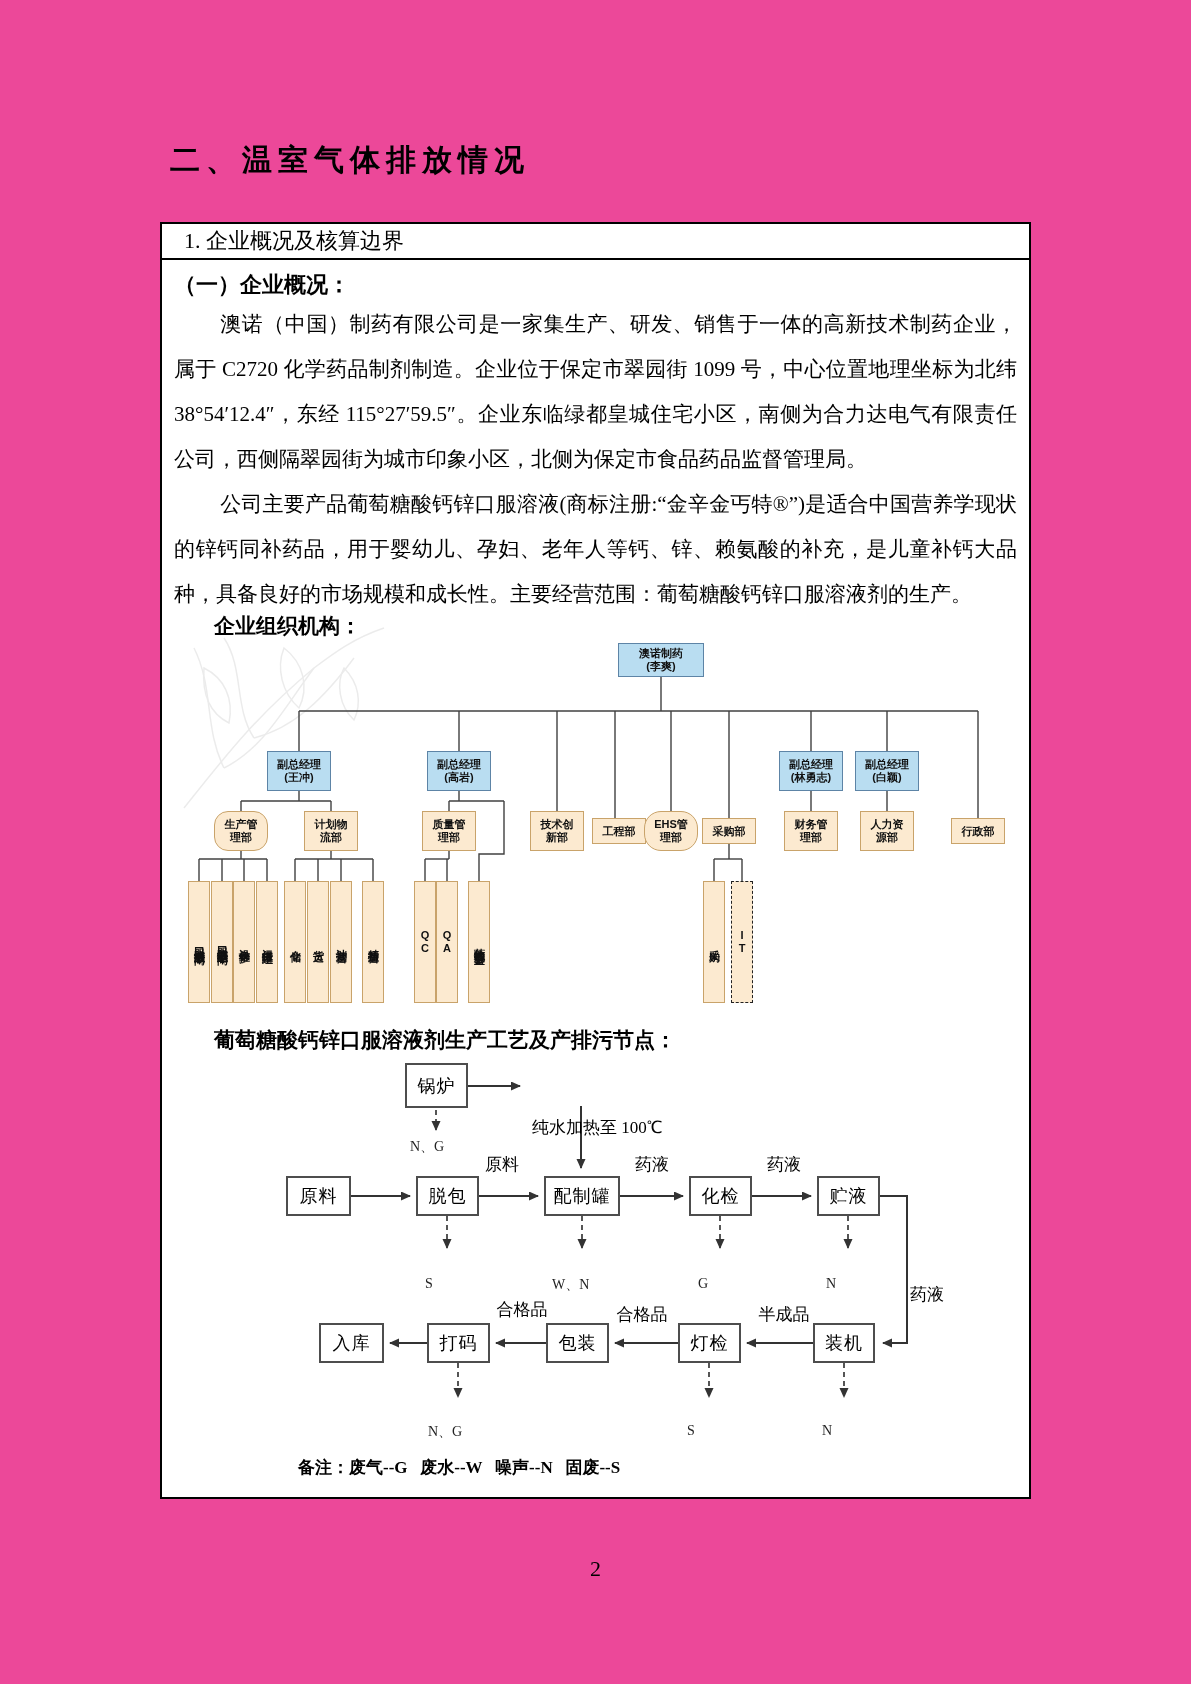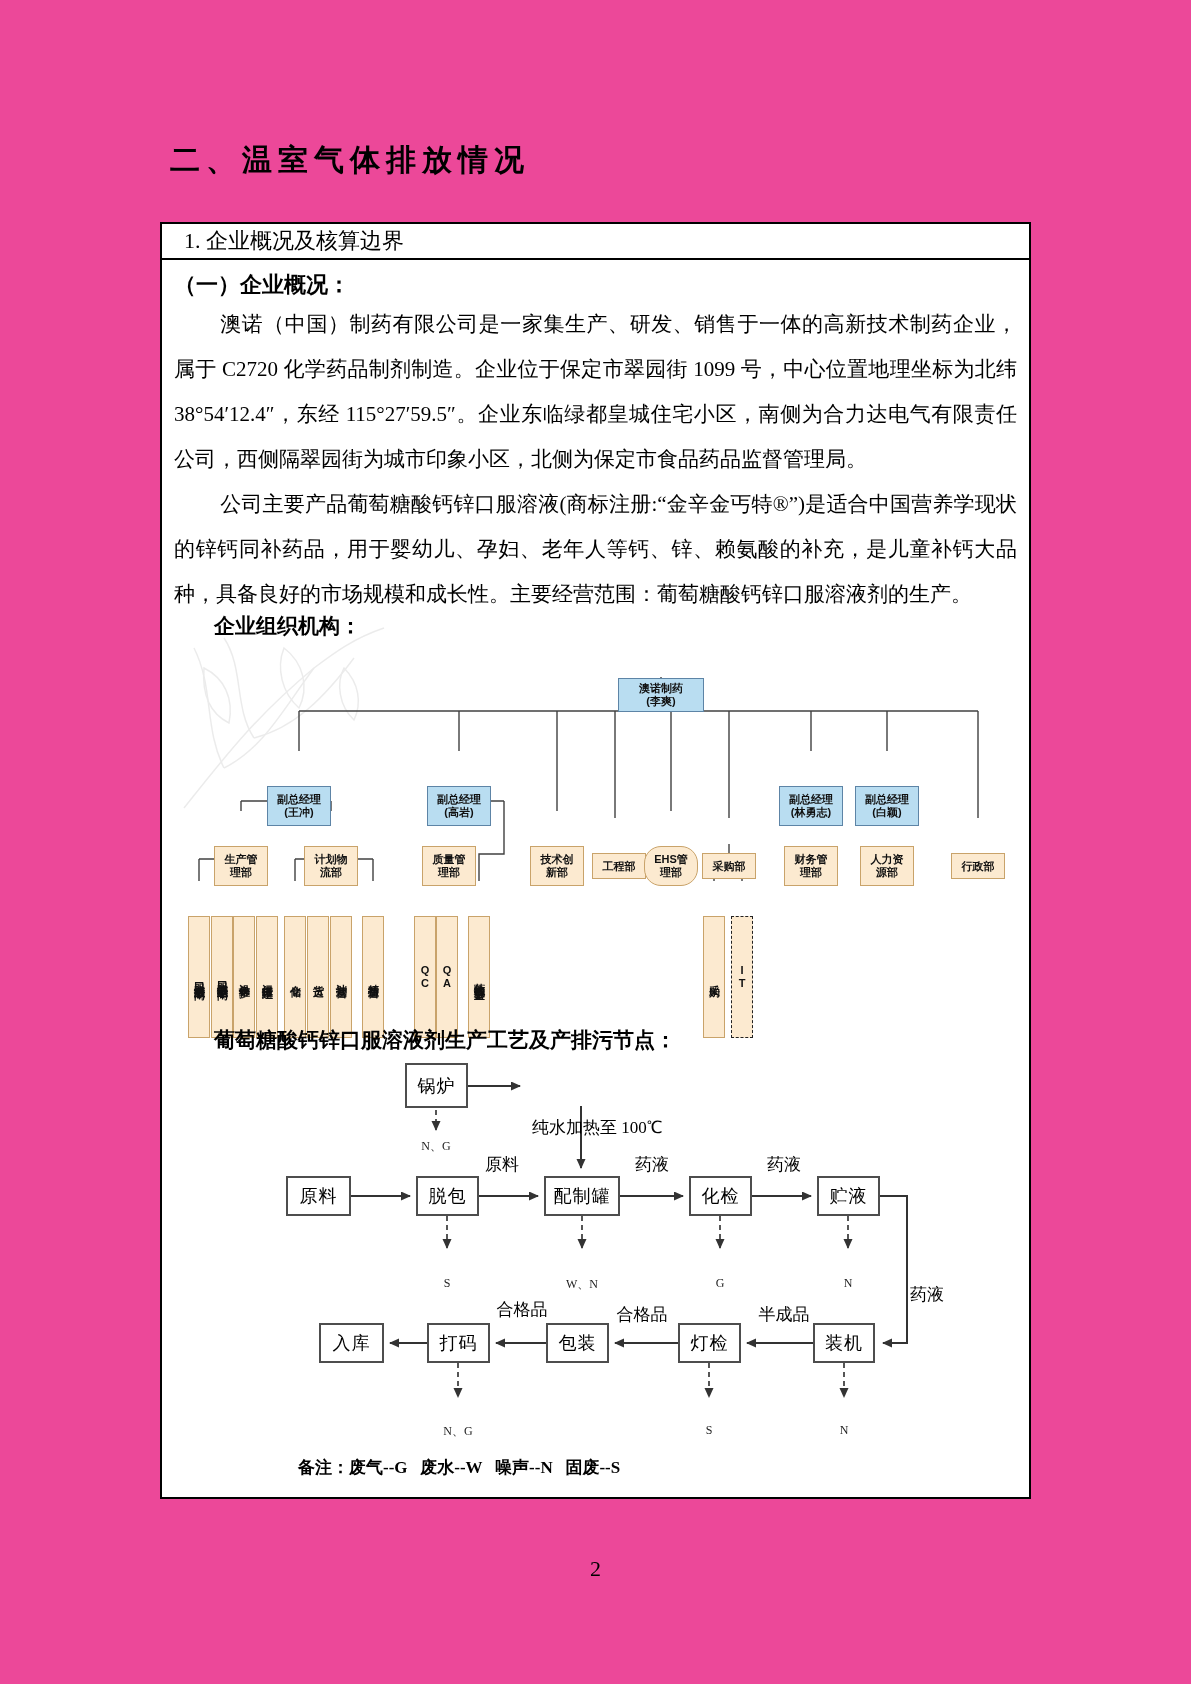--- a/index.html
+++ b/index.html
@@ -22,38 +22,38 @@
   .subheader{position:absolute;left:12px;top:10px;font-size:22px;font-weight:bold;}
   .para{
     position:absolute;left:12px;width:843px;font-size:21px;line-height:45px;
     text-align:justify;text-indent:2.2em;
   }
   .caption{position:absolute;left:52px;font-size:21px;font-weight:bold;}
   
   .orgwrap{position:absolute;left:2px;top:338px;width:865px;height:414px;}
   .ob{
     position:absolute;box-sizing:border-box;display:flex;align-items:center;justify-content:center;
-    text-align:center;font-family:"Liberation Sans", sans-serif;font-weight:bold;color:#111;margin-top:35px;
+    text-align:center;font-family:"Liberation Sans", sans-serif;font-weight:bold;color:#111;
   }
   .ob-blue{background:#b9ddf1;border:1px solid #5d84a6;font-size:11px;line-height:13px;white-space:pre-line;}
   .ob-dept{background:#fcead0;border:1px solid #c9a36a;font-size:11px;line-height:13px;padding:0 6px;}
   .ob-unit{
     background:#fcead0;border:1px solid #c9a36a;font-size:11px;
     writing-mode:vertical-rl;text-orientation:upright;letter-spacing:1px;
   }
   .ob-unit.dashed{border:1.5px dashed #222;}
   .osvg,.fsvg{position:absolute;left:0;top:0;}
   
   .flowwrap{position:absolute;left:0px;top:798px;width:867px;height:400px;}
   .fbox{
     position:absolute;box-sizing:border-box;border:2px solid #4d4d4d;background:#fff;
     display:flex;align-items:center;justify-content:center;font-size:18px;letter-spacing:1px;
   }
   .flabel{position:absolute;font-size:17px;text-align:center;}
-  .emlabel{position:absolute;font-size:12px;text-align:center;color:#222;}
+  .emlabel{position:absolute;font-size:14px;text-align:left;color:#222;}
   .note{position:absolute;font-size:17px;font-weight:bold;white-space:pre;}
   .pagenum{position:absolute;left:0;top:1556px;width:100%;text-align:center;font-size:22px;}
 </style>
 </head>
 <body>
 
 <div class="page">
 
   <div class="doc-title">二、温室气体排放情况</div>
 
@@ -133,21 +133,21 @@
 
       <div class="ob ob-blue" style="left:103px;top:153px;width:64px;height:40px;">副总经理
 (王冲)</div>
       <div class="ob ob-blue" style="left:263px;top:153px;width:64px;height:40px;">副总经理
 (高岩)</div>
       <div class="ob ob-blue" style="left:615px;top:153px;width:64px;height:40px;">副总经理
 (林勇志)</div>
       <div class="ob ob-blue" style="left:691px;top:153px;width:64px;height:40px;">副总经理
 (白颖)</div>
 
-      <div class="ob ob-dept" style="left:50px;top:213px;width:54px;height:40px;">生产管理部</div>
+      <div class="ob ob-dept" style="left:50px;top:213px;width:54px;height:40px;border-radius:14px;">生产管理部</div>
       <div class="ob ob-dept" style="left:140px;top:213px;width:54px;height:40px;">计划物流部</div>
       <div class="ob ob-dept" style="left:258px;top:213px;width:54px;height:40px;">质量管理部</div>
       <div class="ob ob-dept" style="left:366px;top:213px;width:54px;height:40px;">技术创新部</div>
       <div class="ob ob-dept" style="left:428px;top:220px;width:54px;height:26px;">工程部</div>
       <div class="ob ob-dept" style="left:480px;top:213px;width:54px;height:40px;border-radius:17px;">EHS管理部</div>
       <div class="ob ob-dept" style="left:538px;top:220px;width:54px;height:26px;">采购部</div>
       <div class="ob ob-dept" style="left:620px;top:213px;width:54px;height:40px;">财务管理部</div>
       <div class="ob ob-dept" style="left:696px;top:213px;width:54px;height:40px;">人力资源部</div>
       <div class="ob ob-dept" style="left:787px;top:220px;width:54px;height:26px;">行政部</div>
 

